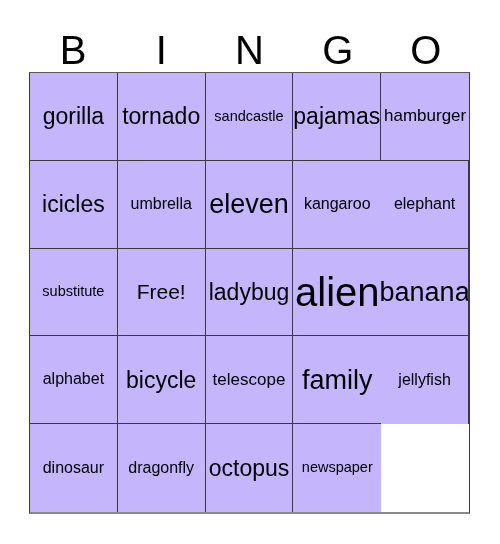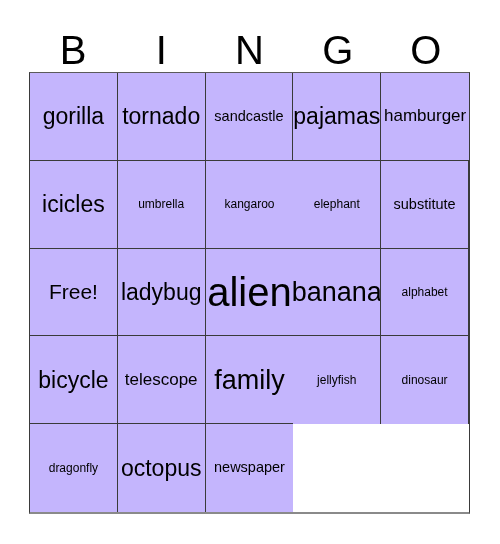--- a/index.html
+++ b/index.html
@@ -87,21 +87,21 @@
     line-height: 1.05;
     white-space: nowrap;
     color: #000000;
     font-weight: 400;
   }
 
   
   .len-5  { font-size: 40px; }
   .len-6  { font-size: 27px; }
   .len-7  { font-size: 23px; }
-  .len-8  { font-size: 12px; }
+  .len-8  { font-size: 16px; }
   .len-9  { font-size: 17px; }
   .len-10 { font-size: 14.5px; }
   .len-free { font-size: 21px; }
 </style>
 </head>
 <body>
 
 <div id="bingo-card">
 
   <div id="bingo-header">
@@ -126,20 +126,23 @@
         <span class="cell-text len-7">pajamas</span>
       </div>
       <div class="bingo-cell col-last">
         <span class="cell-text len-9">hamburger</span>
       </div>
       <div class="bingo-cell">
         <span class="cell-text len-7">icicles</span>
       </div>
       <div class="bingo-cell">
         <span class="cell-text len-8">umbrella</span>
+      </div>
+      <div class="bingo-cell">
+        <span class="cell-text len-6">eleven</span>
       </div>
       <div class="bingo-cell col-last">
         <span class="cell-text len-8">kangaroo</span>
       </div>
       <div class="bingo-cell">
         <span class="cell-text len-8">elephant</span>
       </div>
       <div class="bingo-cell">
         <span class="cell-text len-10">substitute</span>
       </div>

